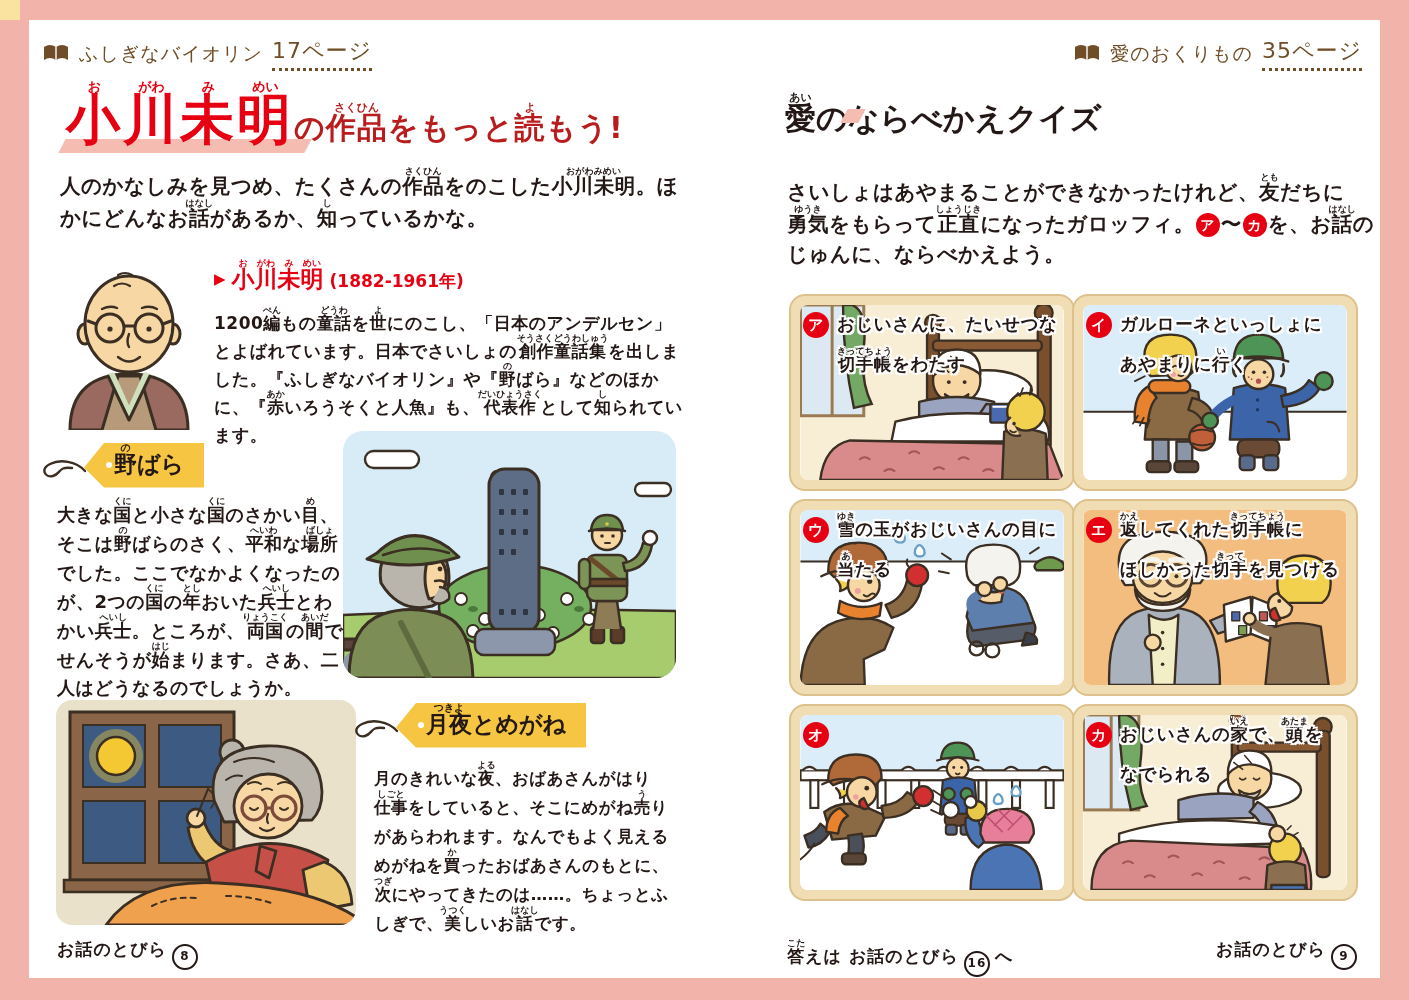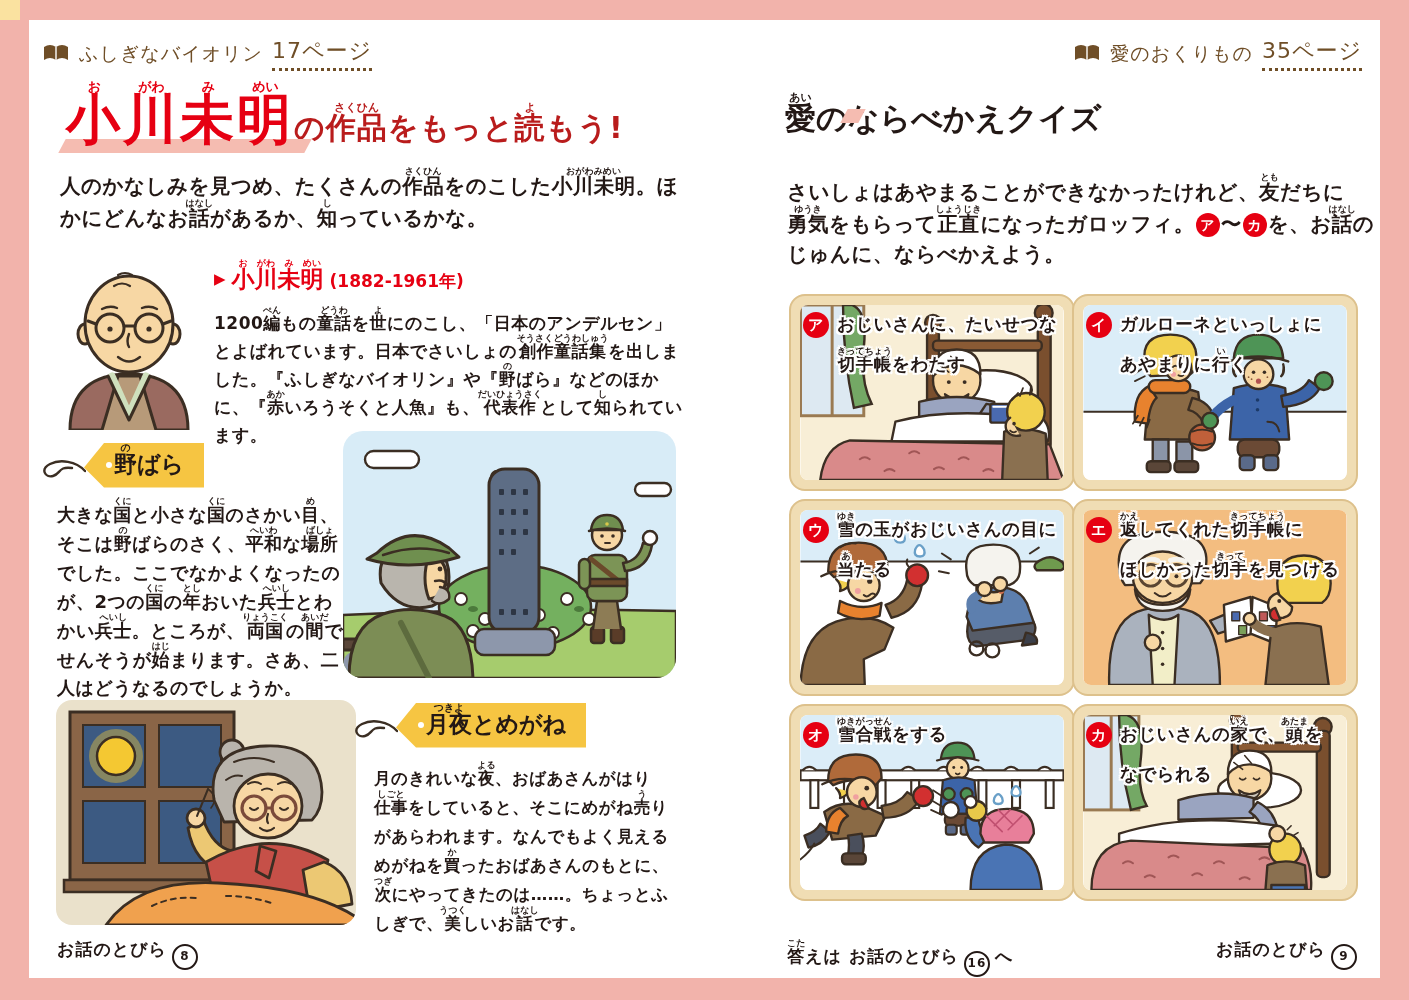--- a/index.html
+++ b/index.html
@@ -523,21 +523,20 @@
         <circle cx="172" cy="88" r="6" fill="#fff"></circle>
         <path d="M182 120 q0 -25 27 -25 q27 0 27 25 l-5 9 h-45 z" fill="#e87f9a"></path>
         <path d="M188 102 l16 16 M200 96 l14 14 M212 96 l-16 16 M224 102 l-14 14" stroke="#c05070" stroke-width="1.6"></path>
         <path d="M196 84 q4 -8 8 0 q2 6 -4 6 q-6 0 -4 -6 z" fill="#fff" stroke="#6aa0c8"></path>
         <path d="M214 76 q4 -8 8 0 q2 6 -4 6 q-6 0 -4 -6 z" fill="#fff" stroke="#6aa0c8"></path>
       </g>
     </svg>
   </div>
   <div class="panel-caption">
     <span class="letter-badge">オ</span>
-    <span class="cap-line"><ruby>雪合戦<rt>ゆきがっせん</rt></ruby>をする</span>
     <span class="cap-line"></span>
   </div>
 </div>
 
 <div class="panel" style="left:1072px;top:704px;">
   <div class="panel-inner">
     <svg viewBox="0 0 266 177">
       <rect width="266" height="177" fill="#f8eed6"></rect>
       <rect x="0" y="0" width="56" height="96" fill="#dde9f2" stroke="#9a7a52" stroke-width="3"></rect>
       <path d="M28 0 V96" stroke="#9a7a52" stroke-width="3"></path>

